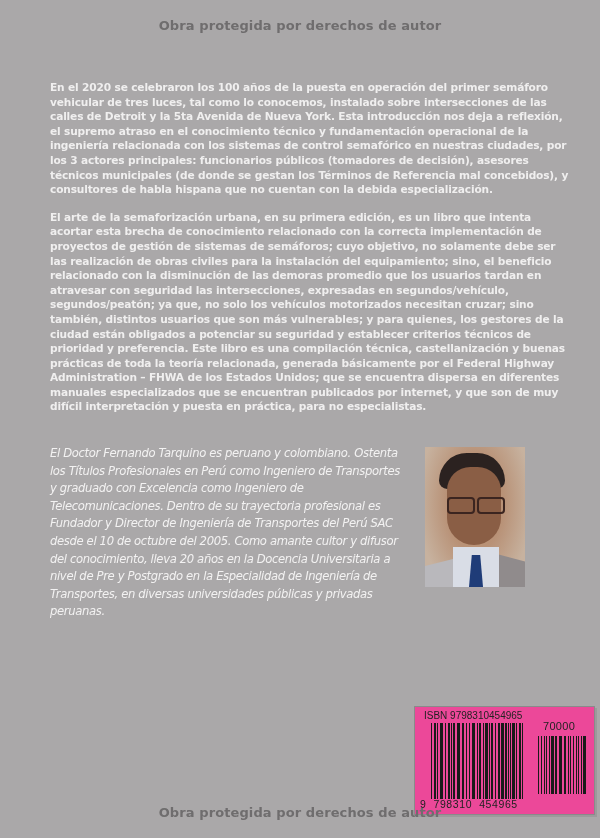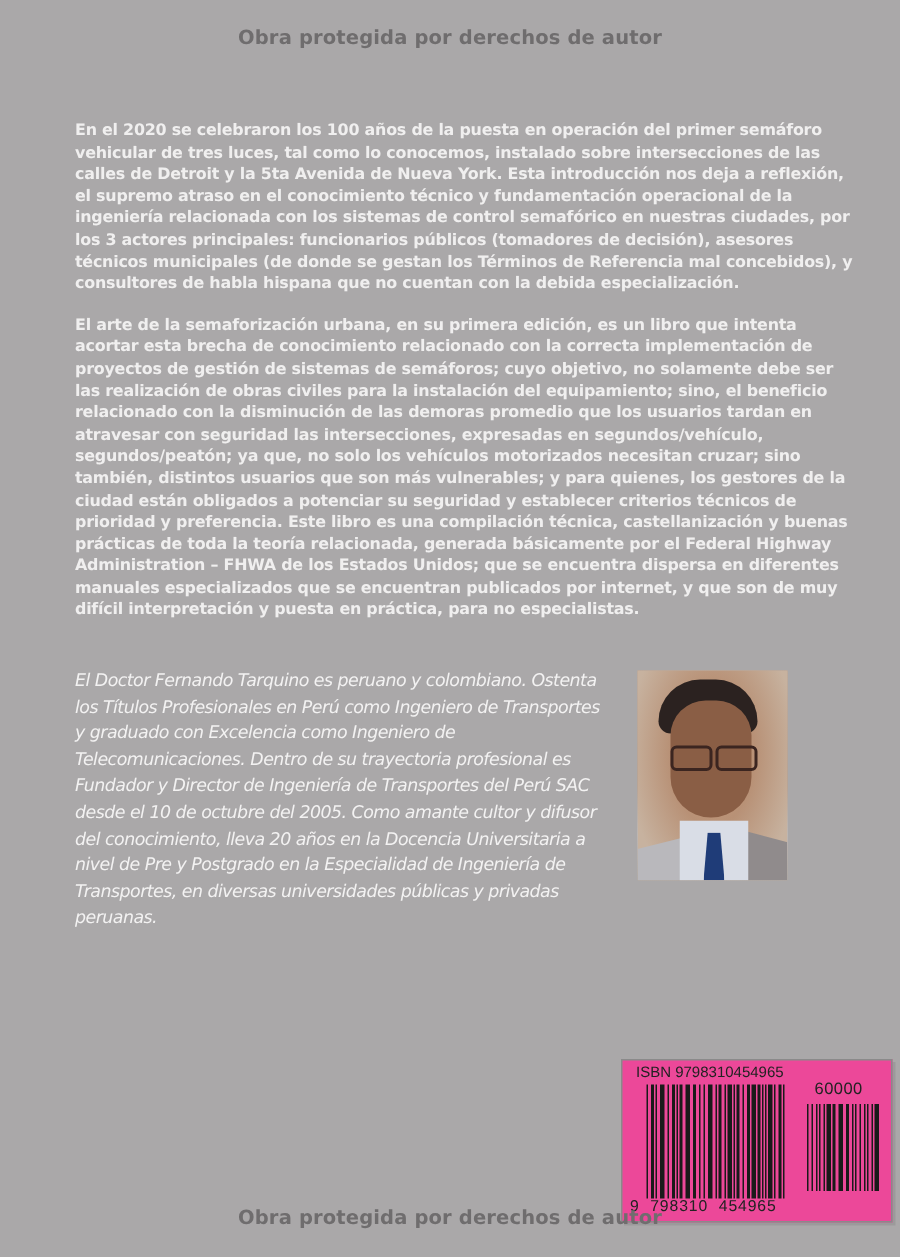--- a/index.html
+++ b/index.html
@@ -51,21 +51,21 @@
   <div class="hair"></div>
   <div class="face"></div>
   <div class="glasses">
       <span class="l"></span>
       <span class="r"></span>
     </div>
 </div>
 
 <div class="barcode-box">
   <div class="isbn-label">ISBN 9798310454965</div>
-  <div class="price-label">60000</div>
+  <div class="price-label">70000</div>
   <div class="bars-main" id="bars-main">
       <i style="left: 0px; width: 1px;"></i>
       <i style="left: 3px; width: 2px;"></i>
       <i style="left: 6px; width: 1px;"></i>
       <i style="left: 9px; width: 3px;"></i>
       <i style="left: 14px; width: 1px;"></i>
       <i style="left: 17px; width: 2px;"></i>
       <i style="left: 20px; width: 1px;"></i>
       <i style="left: 22px; width: 2px;"></i>
       <i style="left: 26px; width: 3px;"></i>

